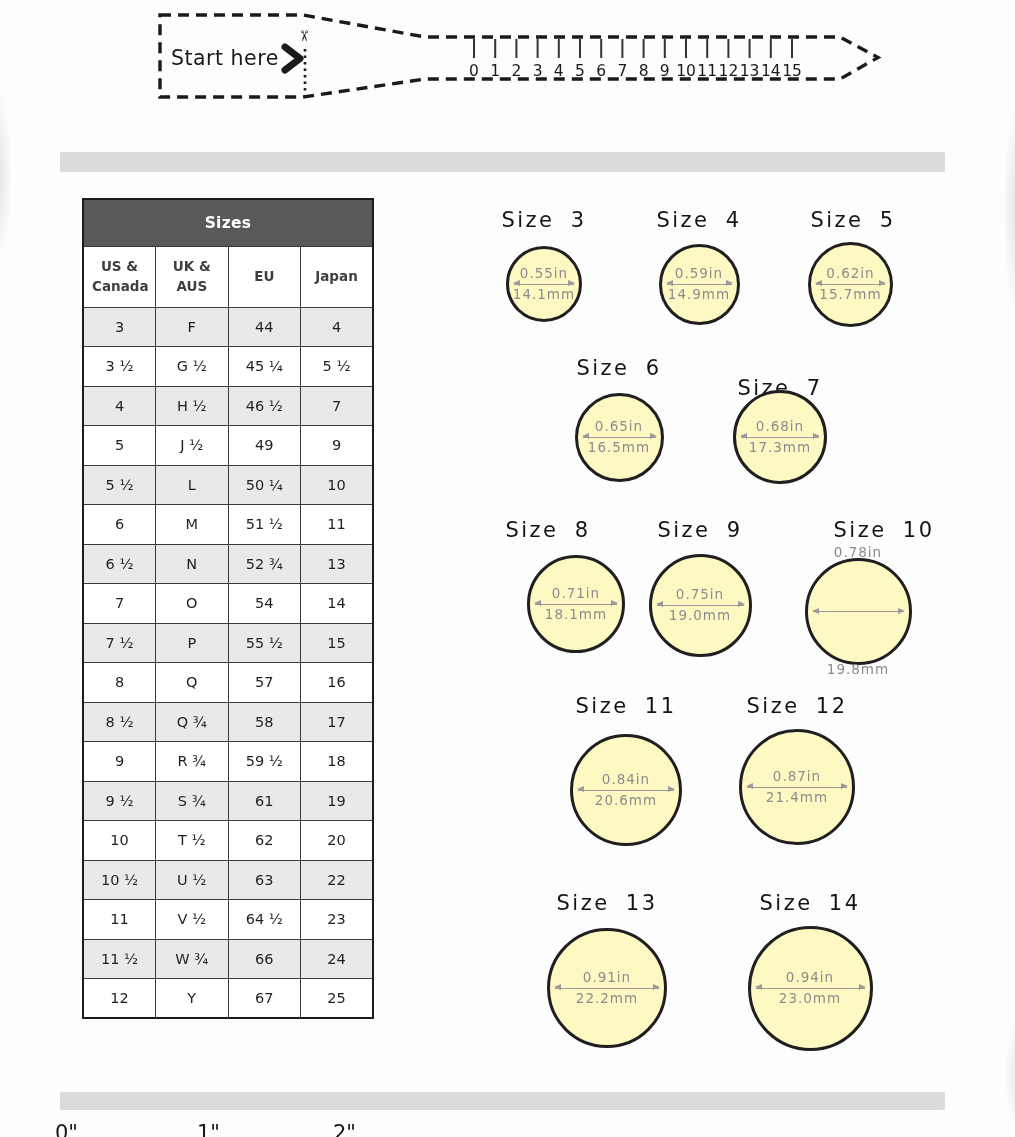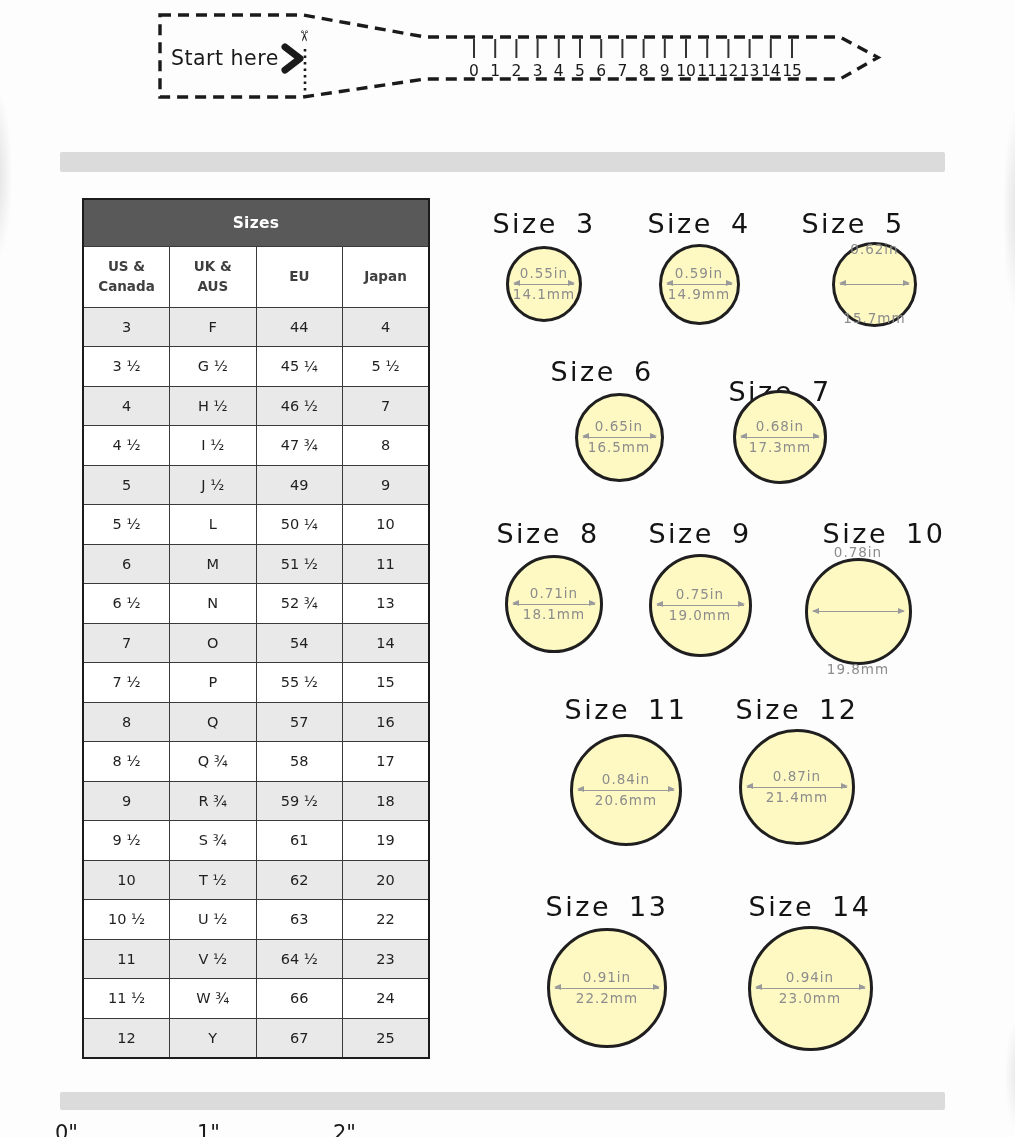--- a/index.html
+++ b/index.html
@@ -25,21 +25,21 @@
   .sizer-strip text { font-family:"DejaVu Sans", sans-serif; }
 
   
   .divider { position:absolute; left:60px; width:885px; background:var(--divider,#dbdbdb); border-radius:2px; }
   .divider-top    { top:152px; height:20px; }
   .divider-bottom { top:1092px; height:18px; }
 
   
   .table-wrap { position:absolute; left:82px; top:198px; width:348px; }
   table.size-table {
-    width:348px; table-layout:fixed; border-collapse:collapse;
+    width:292px; table-layout:fixed; border-collapse:collapse;
     border:2px solid #1c1c1c;
     font-family:"DejaVu Sans", sans-serif;
     padding-left:28px;
   }
   table.size-table th, table.size-table td {
     border:1px solid #3a3a3a; text-align:center; vertical-align:middle;
   }
   .tbl-title th {
     height:47px; background:var(--header-bg,#595959); color:#ffffff;
     font-size:15.5px; font-weight:bold; letter-spacing:0.3px;
@@ -48,21 +48,21 @@
     height:61px; background:#ffffff; color:#3f3f3f;
     font-size:13.5px; font-weight:bold; line-height:1.45; padding:0 8px;
   }
   tbody.tbl-body td { height:39.5px; font-size:14.5px; color:#1f1f1f; background:#ffffff; }
   tbody.tbl-body tr:nth-child(odd) td { background:var(--row-alt,#e9e9e9); }
 
   
   .rings { position:absolute; left:0; top:0; width:1015px; height:1137px; pointer-events:none; }
   .ring-title {
     position:absolute; transform:translateX(-50%);
-    font-size:27px; color:#141414; letter-spacing:2.5px; word-spacing:7px;
+    font-size:21px; color:#141414; letter-spacing:2.5px; word-spacing:7px;
     white-space:nowrap;
   }
   .ring-circle {
     position:absolute; border:3px solid #1f1f1f; border-radius:50%;
     display:flex; flex-direction:column; align-items:center; justify-content:center;
     background:#fef9c3;
   }
   .dim-in, .dim-mm {
     font-size:13.5px; color:var(--dim-text,#8c8c8c); letter-spacing:1px; line-height:1.15;
     white-space:nowrap;
@@ -159,26 +159,20 @@
           <td>45 ¼</td>
           <td>5 ½</td>
         </tr>
         <tr>
           <td>4</td>
           <td>H ½</td>
           <td>46 ½</td>
           <td>7</td>
         </tr>
         <tr>
-          <td>4 ½</td>
-          <td>I ½</td>
-          <td>47 ¾</td>
-          <td>8</td>
-        </tr>
-        <tr>
           <td>5</td>
           <td>J ½</td>
           <td>49</td>
           <td>9</td>
         </tr>
         <tr>
           <td>5 ½</td>
           <td>L</td>
           <td>50 ¼</td>
           <td>10</td>
@@ -272,39 +266,39 @@
       <div class="dim-arrow"></div>
       <span class="dim-mm">14.1mm</span>
     </div>
     <div class="ring-title" style="left: 699px; top: 208px;">Size 4</div>
     <div class="ring-circle" style="left: 658.5px; top: 243.5px; width: 81px; height: 81px;">
       <span class="dim-in">0.59in</span>
       <div class="dim-arrow"></div>
       <span class="dim-mm">14.9mm</span>
     </div>
     <div class="ring-title" style="left: 853px; top: 208px;">Size 5</div>
-    <div class="ring-circle" style="left: 832px; top: 241.5px; width: 85px; height: 85px; gap: 24px;">
+    <div class="ring-circle" style="left: 808px; top: 241.5px; width: 85px; height: 85px;">
       <span class="dim-in">0.62in</span>
       <div class="dim-arrow"></div>
       <span class="dim-mm">15.7mm</span>
     </div>
-    <div class="ring-title" style="left: 602px; top: 356px;">Size 6</div>
+    <div class="ring-title" style="left: 619px; top: 356px;">Size 6</div>
     <div class="ring-circle" style="left: 574.5px; top: 392.5px; width: 89px; height: 89px;">
       <span class="dim-in">0.65in</span>
       <div class="dim-arrow"></div>
       <span class="dim-mm">16.5mm</span>
     </div>
     <div class="ring-title" style="left: 780px; top: 356px; margin-top: 20px;">Size 7</div>
     <div class="ring-circle" style="left: 733px; top: 390px; width: 94px; height: 94px;">
       <span class="dim-in">0.68in</span>
       <div class="dim-arrow"></div>
       <span class="dim-mm">17.3mm</span>
     </div>
     <div class="ring-title" style="left: 548px; top: 518px;">Size 8</div>
-    <div class="ring-circle" style="left: 505px; top: 555px; width: 98px; height: 98px;">
+    <div class="ring-circle" style="left: 527px; top: 555px; width: 98px; height: 98px;">
       <span class="dim-in">0.71in</span>
       <div class="dim-arrow"></div>
       <span class="dim-mm">18.1mm</span>
     </div>
     <div class="ring-title" style="left: 700px; top: 518px;">Size 9</div>
     <div class="ring-circle" style="left: 648.5px; top: 553.5px; width: 103px; height: 103px;">
       <span class="dim-in">0.75in</span>
       <div class="dim-arrow"></div>
       <span class="dim-mm">19.0mm</span>
     </div>

